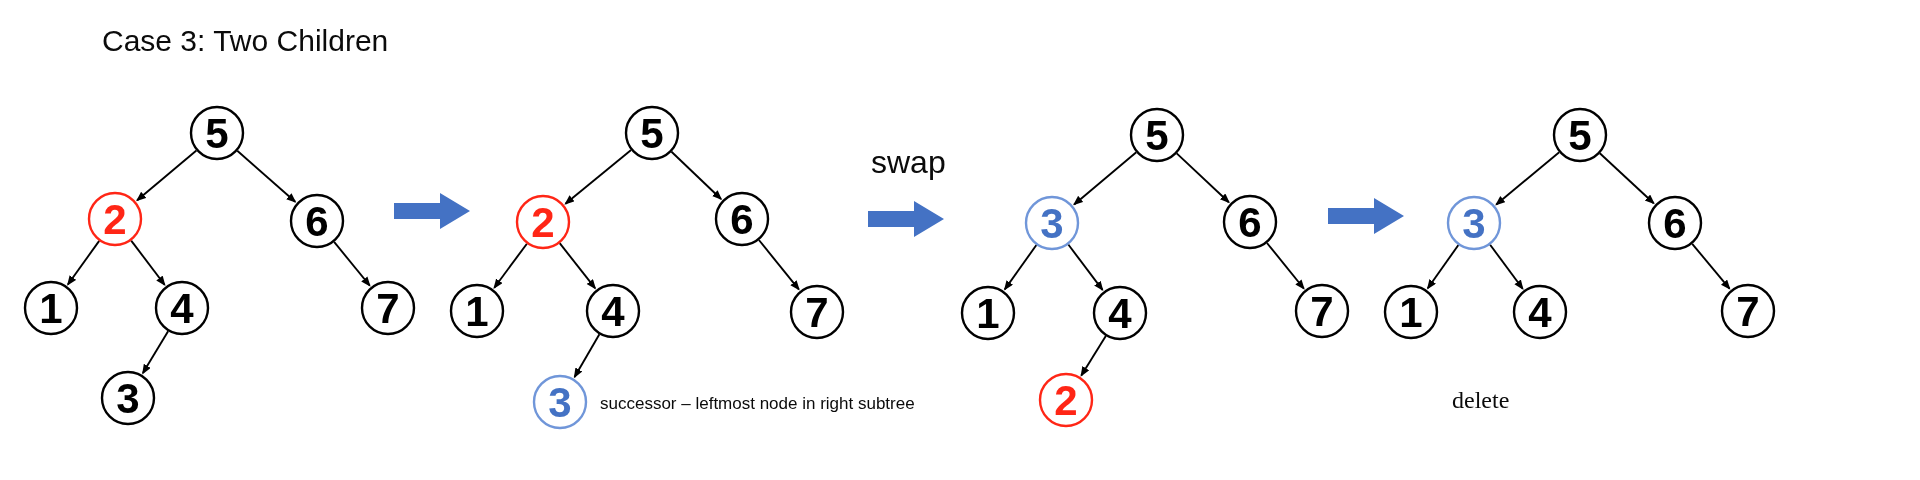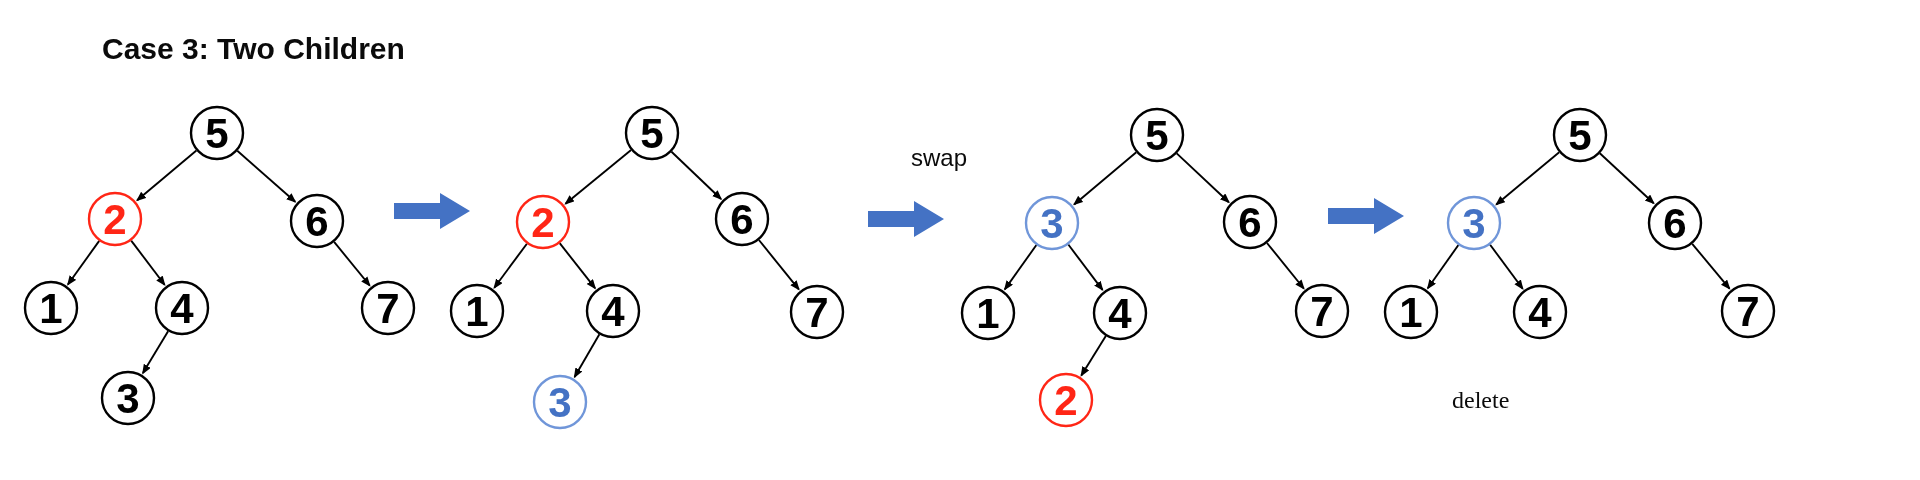--- a/index.html
+++ b/index.html
@@ -2,25 +2,25 @@
 <html><head>
 <meta charset="utf-8">
 <style>
   html,body{margin:0;padding:0;background:#ffffff;}
   .canvas{
     position:relative;width:1920px;height:480px;background:#ffffff;overflow:hidden;
     font-family:"Liberation Sans","DejaVu Sans",sans-serif;color:#0b0b0b;
   }
   #diagram{position:absolute;left:0;top:0;}
   .title{
-    position:absolute;left:102px;top:32px;
-    font-size:30px;font-weight:700;line-height:1.1;color:#0b0b0b;white-space:nowrap;
+    position:absolute;left:102px;top:24px;
+    font-size:30px;font-weight:400;line-height:1.1;color:#0b0b0b;white-space:nowrap;
   }
   .lbl{position:absolute;color:#0b0b0b;white-space:nowrap;line-height:1;}
-  .lbl-swap{left:871px;top:146px;font-size:24px;margin-left:40px;}
+  .lbl-swap{left:871px;top:146px;font-size:32px;}
   .lbl-note{left:600px;top:395px;font-size:17px;}
   .lbl-delete{left:1452px;top:388px;font-size:24px;font-family:Liberation Serif, serif;}
 </style>
 </head>
 <body>
 
 <div class="canvas">
   <svg id="diagram" width="1920" height="480" viewBox="0 0 1920 480">
       <defs>
         <marker id="ah" markerUnits="userSpaceOnUse" markerWidth="12" markerHeight="10" refX="8.5" refY="4" orient="auto">
@@ -111,14 +111,15 @@
         <text x="1540" y="327" text-anchor="middle" fill="#000000" font-size="42" font-weight="700" font-family="&quot;Liberation Sans&quot;,&quot;DejaVu Sans&quot;,sans-serif">4</text>
         <circle cx="1748" cy="311" r="26" fill="#ffffff" stroke="#000000" stroke-width="2.4"></circle>
         <text x="1748" y="326" text-anchor="middle" fill="#000000" font-size="42" font-weight="700" font-family="&quot;Liberation Sans&quot;,&quot;DejaVu Sans&quot;,sans-serif">7</text>
       </g>
       <path d="M394,203 L440,203 L440,193 L470,211 L440,229 L440,219 L394,219 Z" fill="#4472c4"></path>
       <path d="M868,211 L914,211 L914,201 L944,219 L914,237 L914,227 L868,227 Z" fill="#4472c4"></path>
       <path d="M1328,208 L1374,208 L1374,198 L1404,216 L1374,234 L1374,224 L1328,224 Z" fill="#4472c4"></path>
     </svg>
   <div class="title">Case 3: Two Children</div>
   <div class="lbl lbl-swap">swap</div>
+  <div class="lbl lbl-note">successor – leftmost node in right subtree</div>
   <div class="lbl lbl-delete">delete</div>
 </div>
 
 </body></html>

